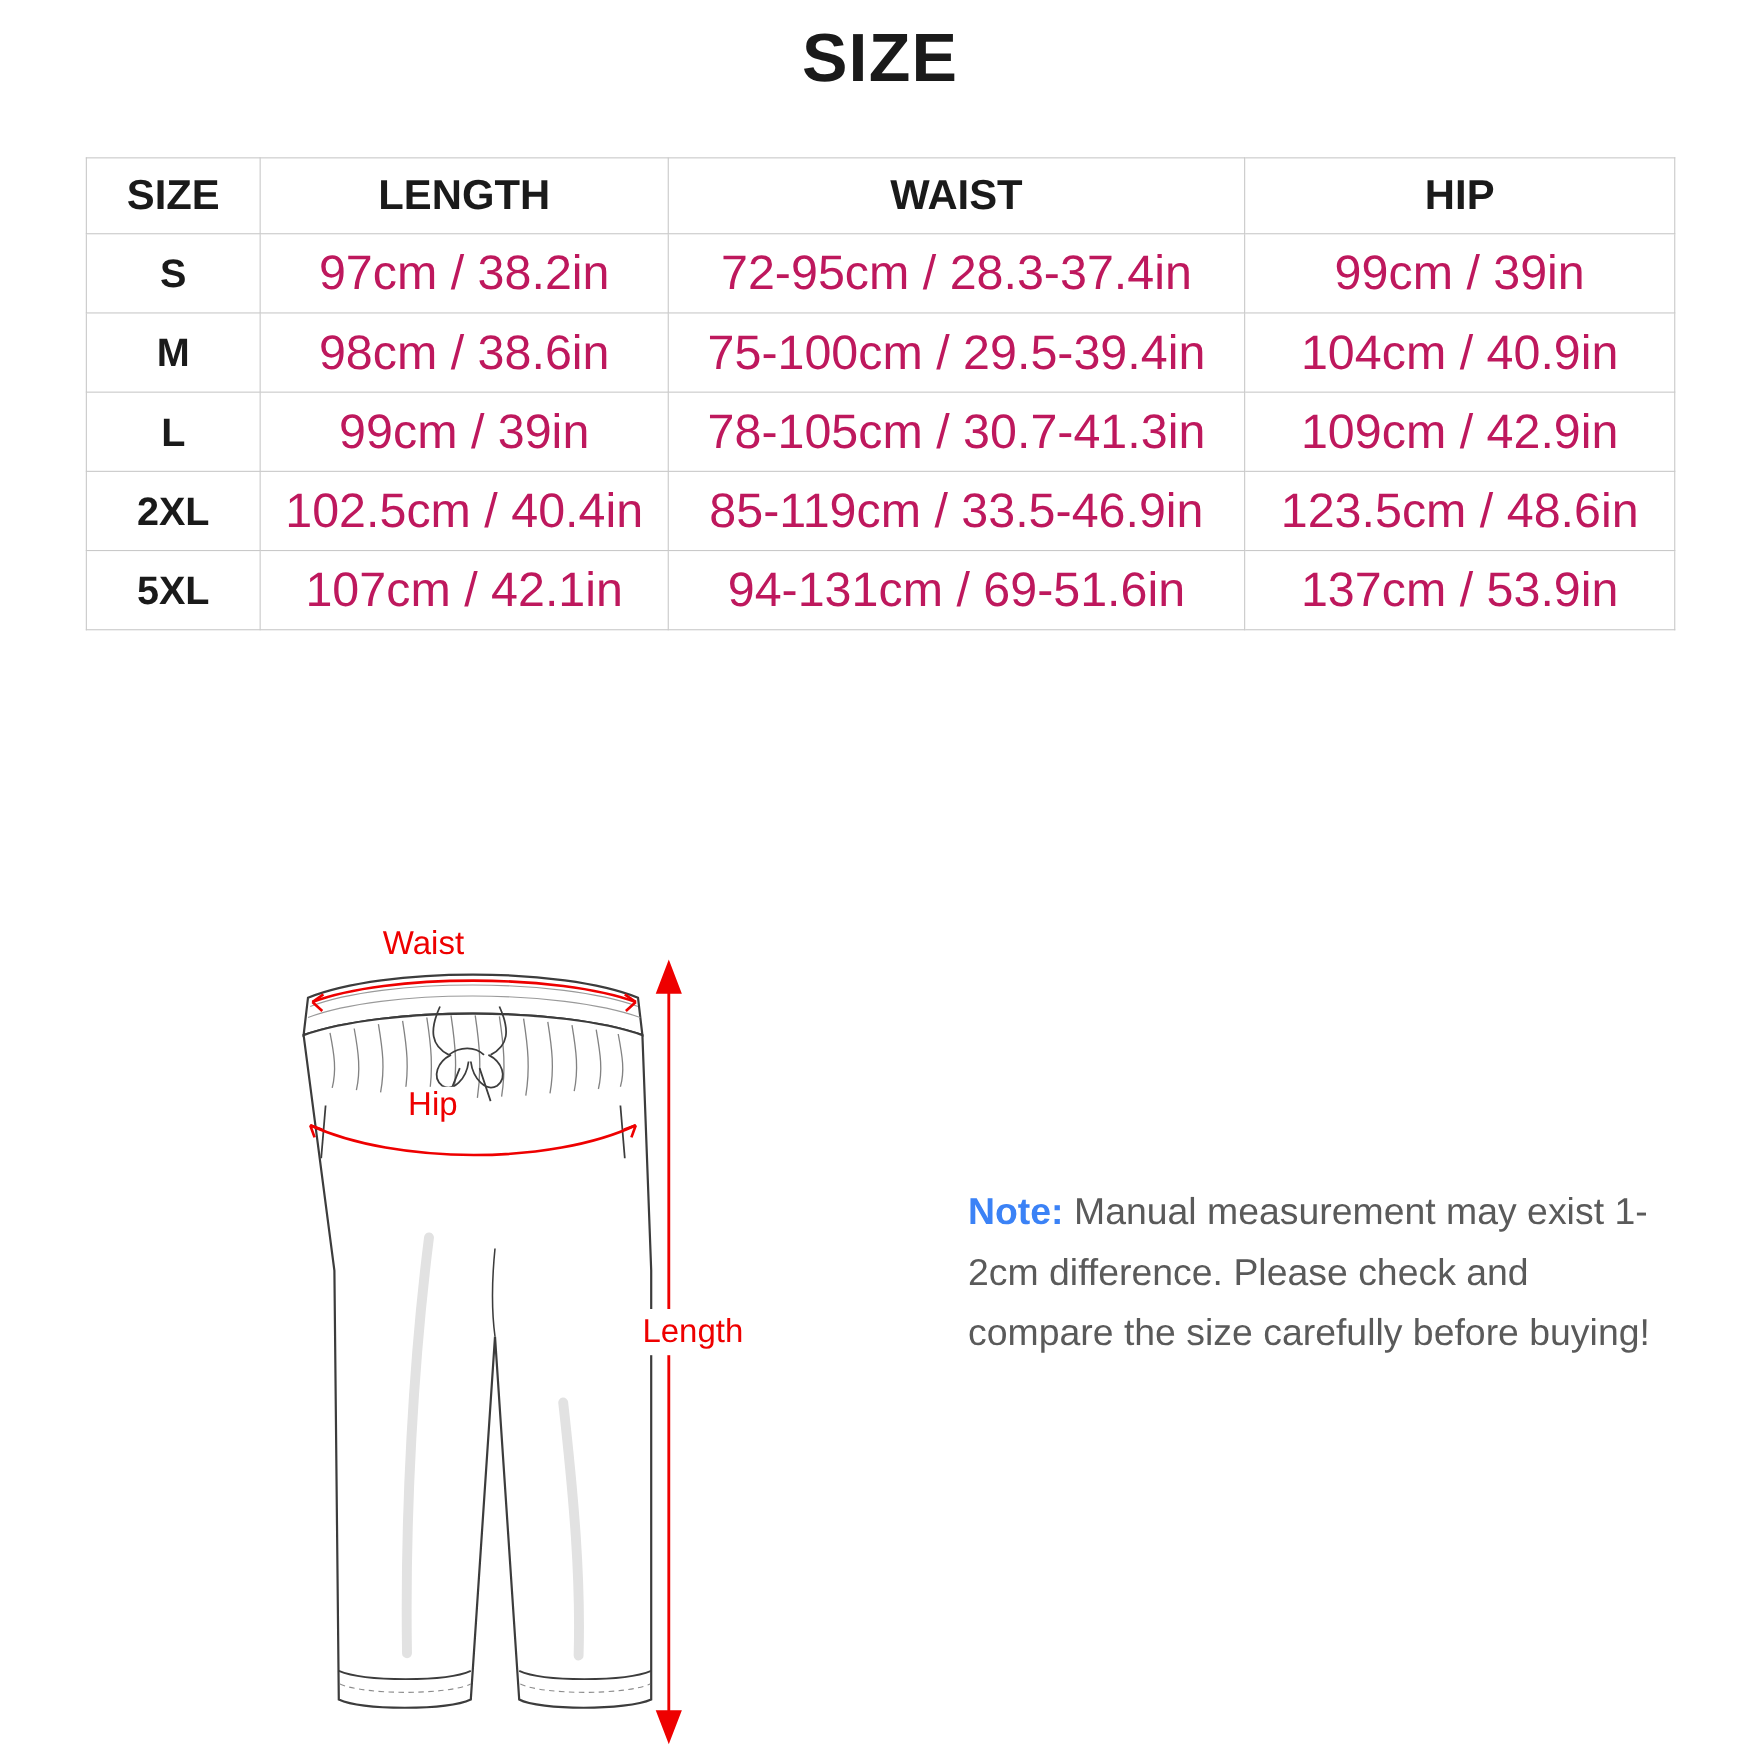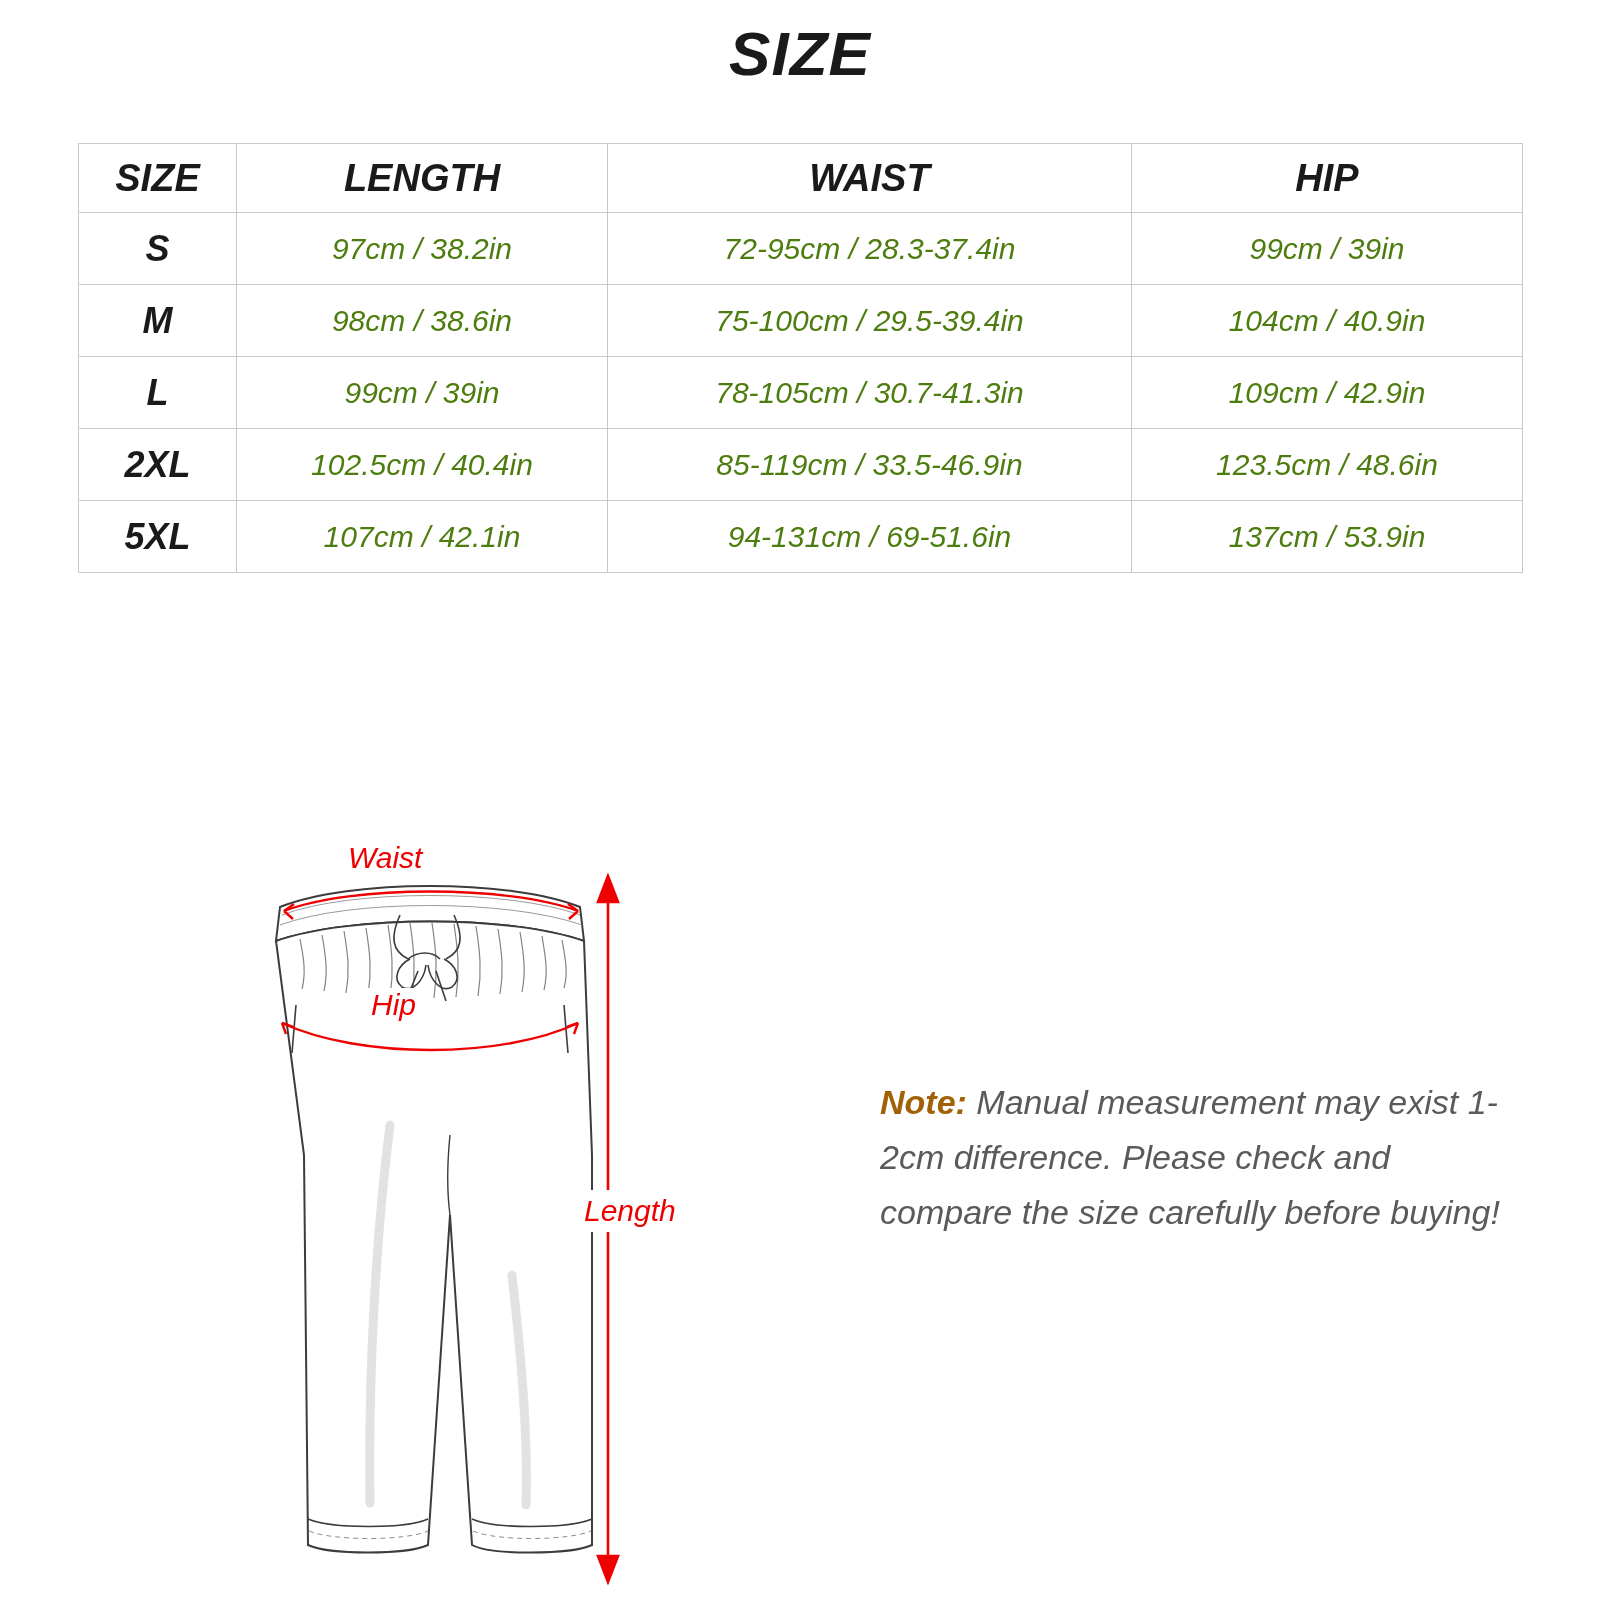--- a/index.html
+++ b/index.html
@@ -11,21 +11,20 @@
     width: 1600px;
     height: 1600px;
     font-family: "Liberation Sans", sans-serif;
     position: relative;
     overflow: hidden;
   }
   .page {
     position: relative;
     width: 1600px;
     height: 1600px;
-    font-style: italic;
   }
   
   .title {
     position: absolute;
     top: 18px;
     left: 0;
     width: 1600px;
     text-align: center;
     font-size: 62px;
     font-weight: bold;
@@ -59,36 +58,36 @@
     font-weight: bold;
     color: #1a1a1a;
     height: 66px;
   }
   .size-table tbody td.sz {
     font-size: 36px;
     font-weight: bold;
     color: #1a1a1a;
   }
   .size-table tbody td.val {
-    font-size: 30px;
-    color: #4d7c0f;
+    font-size: 44px;
+    color: #be185d;
   }
 
   
   .note {
     position: absolute;
     left: 880px;
     top: 1075px;
     width: 620px;
     font-size: 34px;
     line-height: 1.62;
     color: #5a5a5a;
   }
   .note b {
-    color: #a16207;
+    color: #3b82f6;
     font-weight: bold;
     margin-top: 24px;
   }
 
   
   .illus {
     position: absolute;
     left: 240px;
     top: 855px;
     width: 470px;

